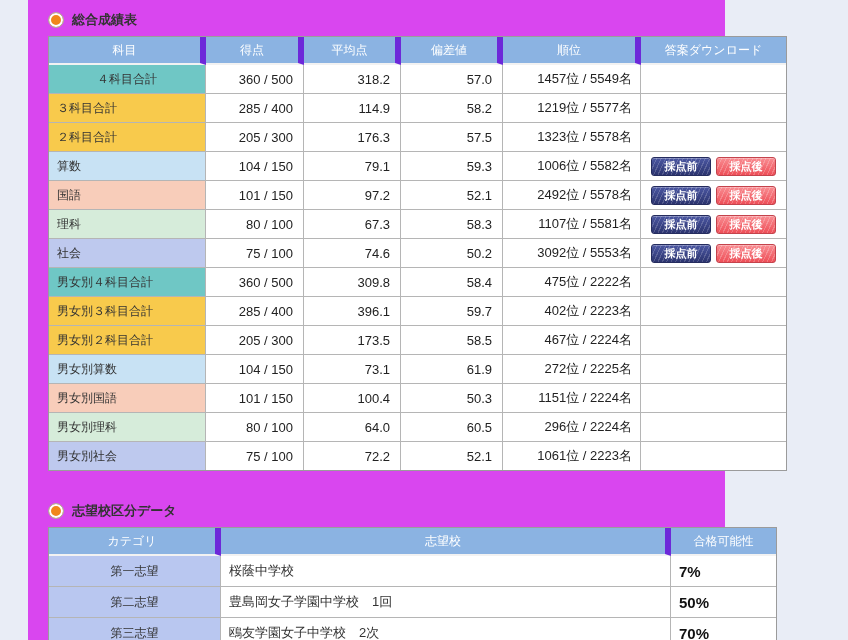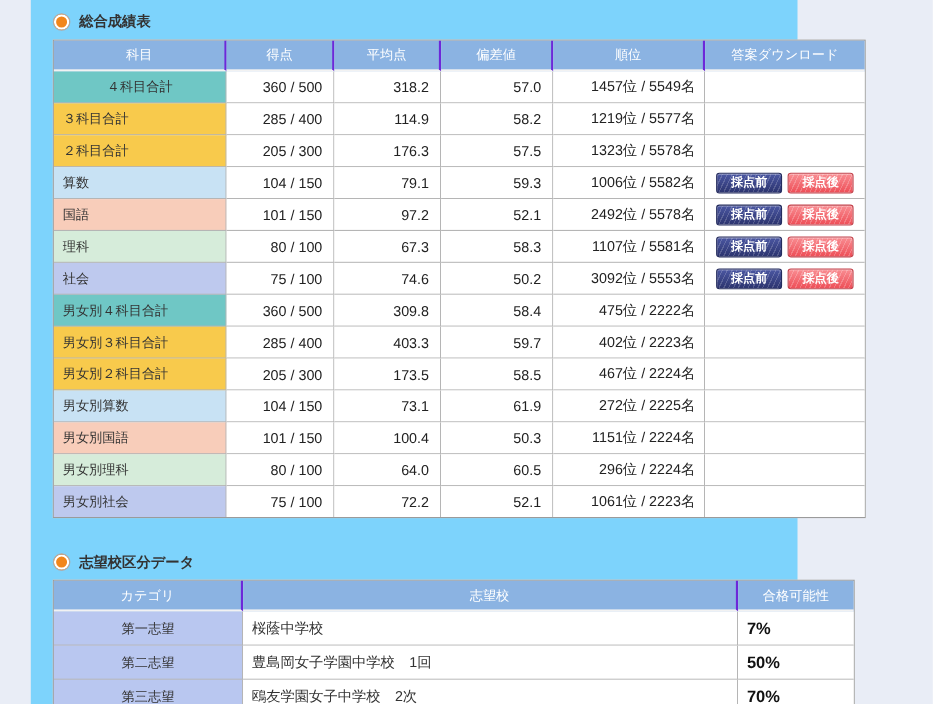--- a/index.html
+++ b/index.html
@@ -1,37 +1,37 @@
 <!DOCTYPE html>
 <html><head>
 <meta charset="utf-8">
 <style>
   html,body{margin:0;padding:0;}
   body{
     width:848px;height:640px;overflow:hidden;position:relative;
     background:#e9edf6;
     font-family:"Liberation Sans","DejaVu Sans",sans-serif;
   }
-  .content{position:absolute;left:28px;top:0;width:697px;height:640px;background:#7dd3fc;}
+  .content{position:absolute;left:28px;top:0;width:697px;height:640px;background:#d946ef;}
 
   .section-title{position:absolute;display:flex;align-items:center;gap:8px;
     font-size:13px;font-weight:bold;color:#333;}
   .sec1{top:11px;left:20px;}
   .sec2{top:502px;left:20px;}
   .bullet{width:14px;height:14px;border-radius:50%;background:#f1861b;
     border:1px solid #adadad;box-shadow:inset 0 0 0 2px #ffffff;flex:0 0 auto;}
 
   table{border-collapse:separate;border-spacing:0;position:absolute;left:20px;
     background:#fff;border:1px solid #9b9b9b;table-layout:fixed;}
   #score-table{top:36px;width:737px;}
   #school-table{top:527px;width:727px;}
 
   th{background:#8bb3e2;color:#ffffff;font-size:12px;font-weight:normal;
     height:26px;padding:0;text-align:center;
-    border-right:2px solid #6d28d9;border-bottom:2px solid #f2f2f2;}
+    border-right:6px solid #6d28d9;border-bottom:2px solid #f2f2f2;}
   th:last-child{border-right:none;}
 
   td{border-right:1px solid #b5b5b5;border-bottom:1px solid #b5b5b5;
     font-size:13px;color:#222;height:28px;padding:0 8px;background:#fff;
     overflow:hidden;white-space:nowrap;}
   tr:last-child td{border-bottom:none;}
   td:last-child{border-right:none;}
 
   .subject-cell{font-size:12px;color:#333;text-align:left;}
   .num-cell{text-align:right;padding-right:10px;}
@@ -172,21 +172,21 @@
     <td class="num-cell">309.8</td>
     <td class="num-cell">58.4</td>
     <td class="rank-cell">475位 / 2222名</td>
     <td class="btn-cell">
       
     </td>
   </tr>
         <tr>
     <td class="subject-cell" style="background: rgb(248, 202, 76);">男女別３科目合計</td>
     <td class="num-cell">285 / 400</td>
-    <td class="num-cell">403.3</td>
+    <td class="num-cell">396.1</td>
     <td class="num-cell">59.7</td>
     <td class="rank-cell">402位 / 2223名</td>
     <td class="btn-cell">
       
     </td>
   </tr>
         <tr>
     <td class="subject-cell" style="background: rgb(248, 202, 76);">男女別２科目合計</td>
     <td class="num-cell">205 / 300</td>
     <td class="num-cell">173.5</td>

